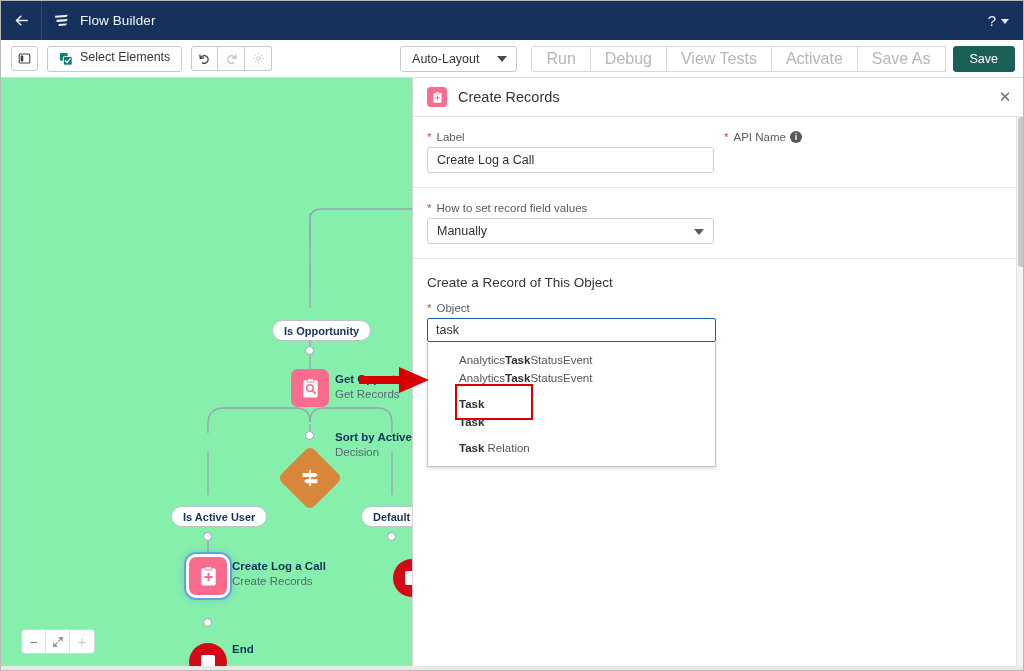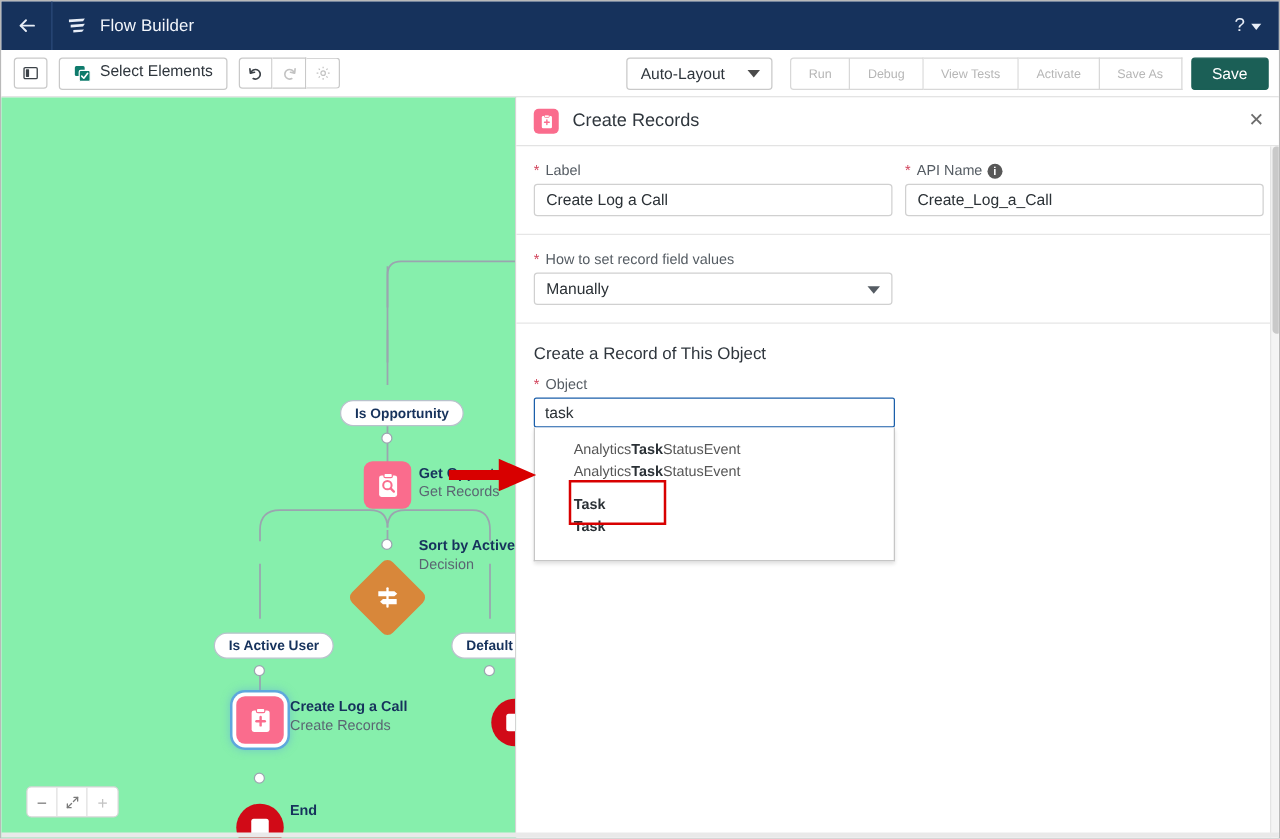--- a/index.html
+++ b/index.html
@@ -69,21 +69,21 @@
     display: flex; align-items: center; gap: 18px; padding: 0 9px 0 11px;
     font-size: 12.5px; color: #2f363d; cursor: pointer; margin-right: 14px;
   }
   .autolayout .caret {
     width:0; height:0; border-left:5px solid transparent; border-right:5px solid transparent;
     border-top:6px solid #4a4a4a;
   }
   .act-group { display: flex; align-items: center; }
   .act-btn {
     height: 26px; padding: 0 14px; border: 1px solid #d8d8d8; border-left-width: 0;
-    background: #fff; font-size: 10px; color: #b6b6b6;
+    background: #fff; font-size: 16px; color: #b6b6b6;
     display: flex; align-items: center; cursor: default;
   }
   .act-btn:first-child { border-left-width: 1px; border-radius: 3px 0 0 3px; }
   .act-save {
     height: 26px; padding: 0 16px; background: #1b5f56; color: #fff;
     font-size: 12.5px; display: flex; align-items: center;
     border: 1px solid #1b5f56; border-radius: 3px; margin-left: 7px; cursor: pointer;
   }
 
   
@@ -444,21 +444,20 @@
               <span>Label</span>
             </div>
             <input class="inp" type="text" value="Create Log a Call" style="">
           </div>
           <div class="fld">
             <div class="lbl">
               <span class="req">*</span>
               <span>API Name</span>
               <span class="infoicon">i</span>
             </div>
-            <input class="inp" type="text" value="Create_Log_a_Call" style="">
           </div>
         </div>
 
       </div>
 
       <div class="sec divided">
         <div class="lbl">
           <span class="req">*</span>
           <span>How to set record field values</span>
         </div>
@@ -487,20 +486,23 @@
               <span>Analytics</span><b>Task</b><span>StatusEvent</span>
             </div>
             <div class="optgap"></div>
             <div class="opt dark">
               <b>Task</b>
             </div>
             <div class="opt dark">
               <b>Task</b>
             </div>
             <div class="optgap"></div>
+            <div class="opt">
+              <b>Task</b><span> Relation</span>
+            </div>
 
             <div class="hl-box" style="left:27px; top:42px; width:78px; height:36px;"></div>
           </div>
         </div>
       </div>
 
       <div class="panel-scroll">
         <div class="thumb"></div>
       </div>
     </div>

